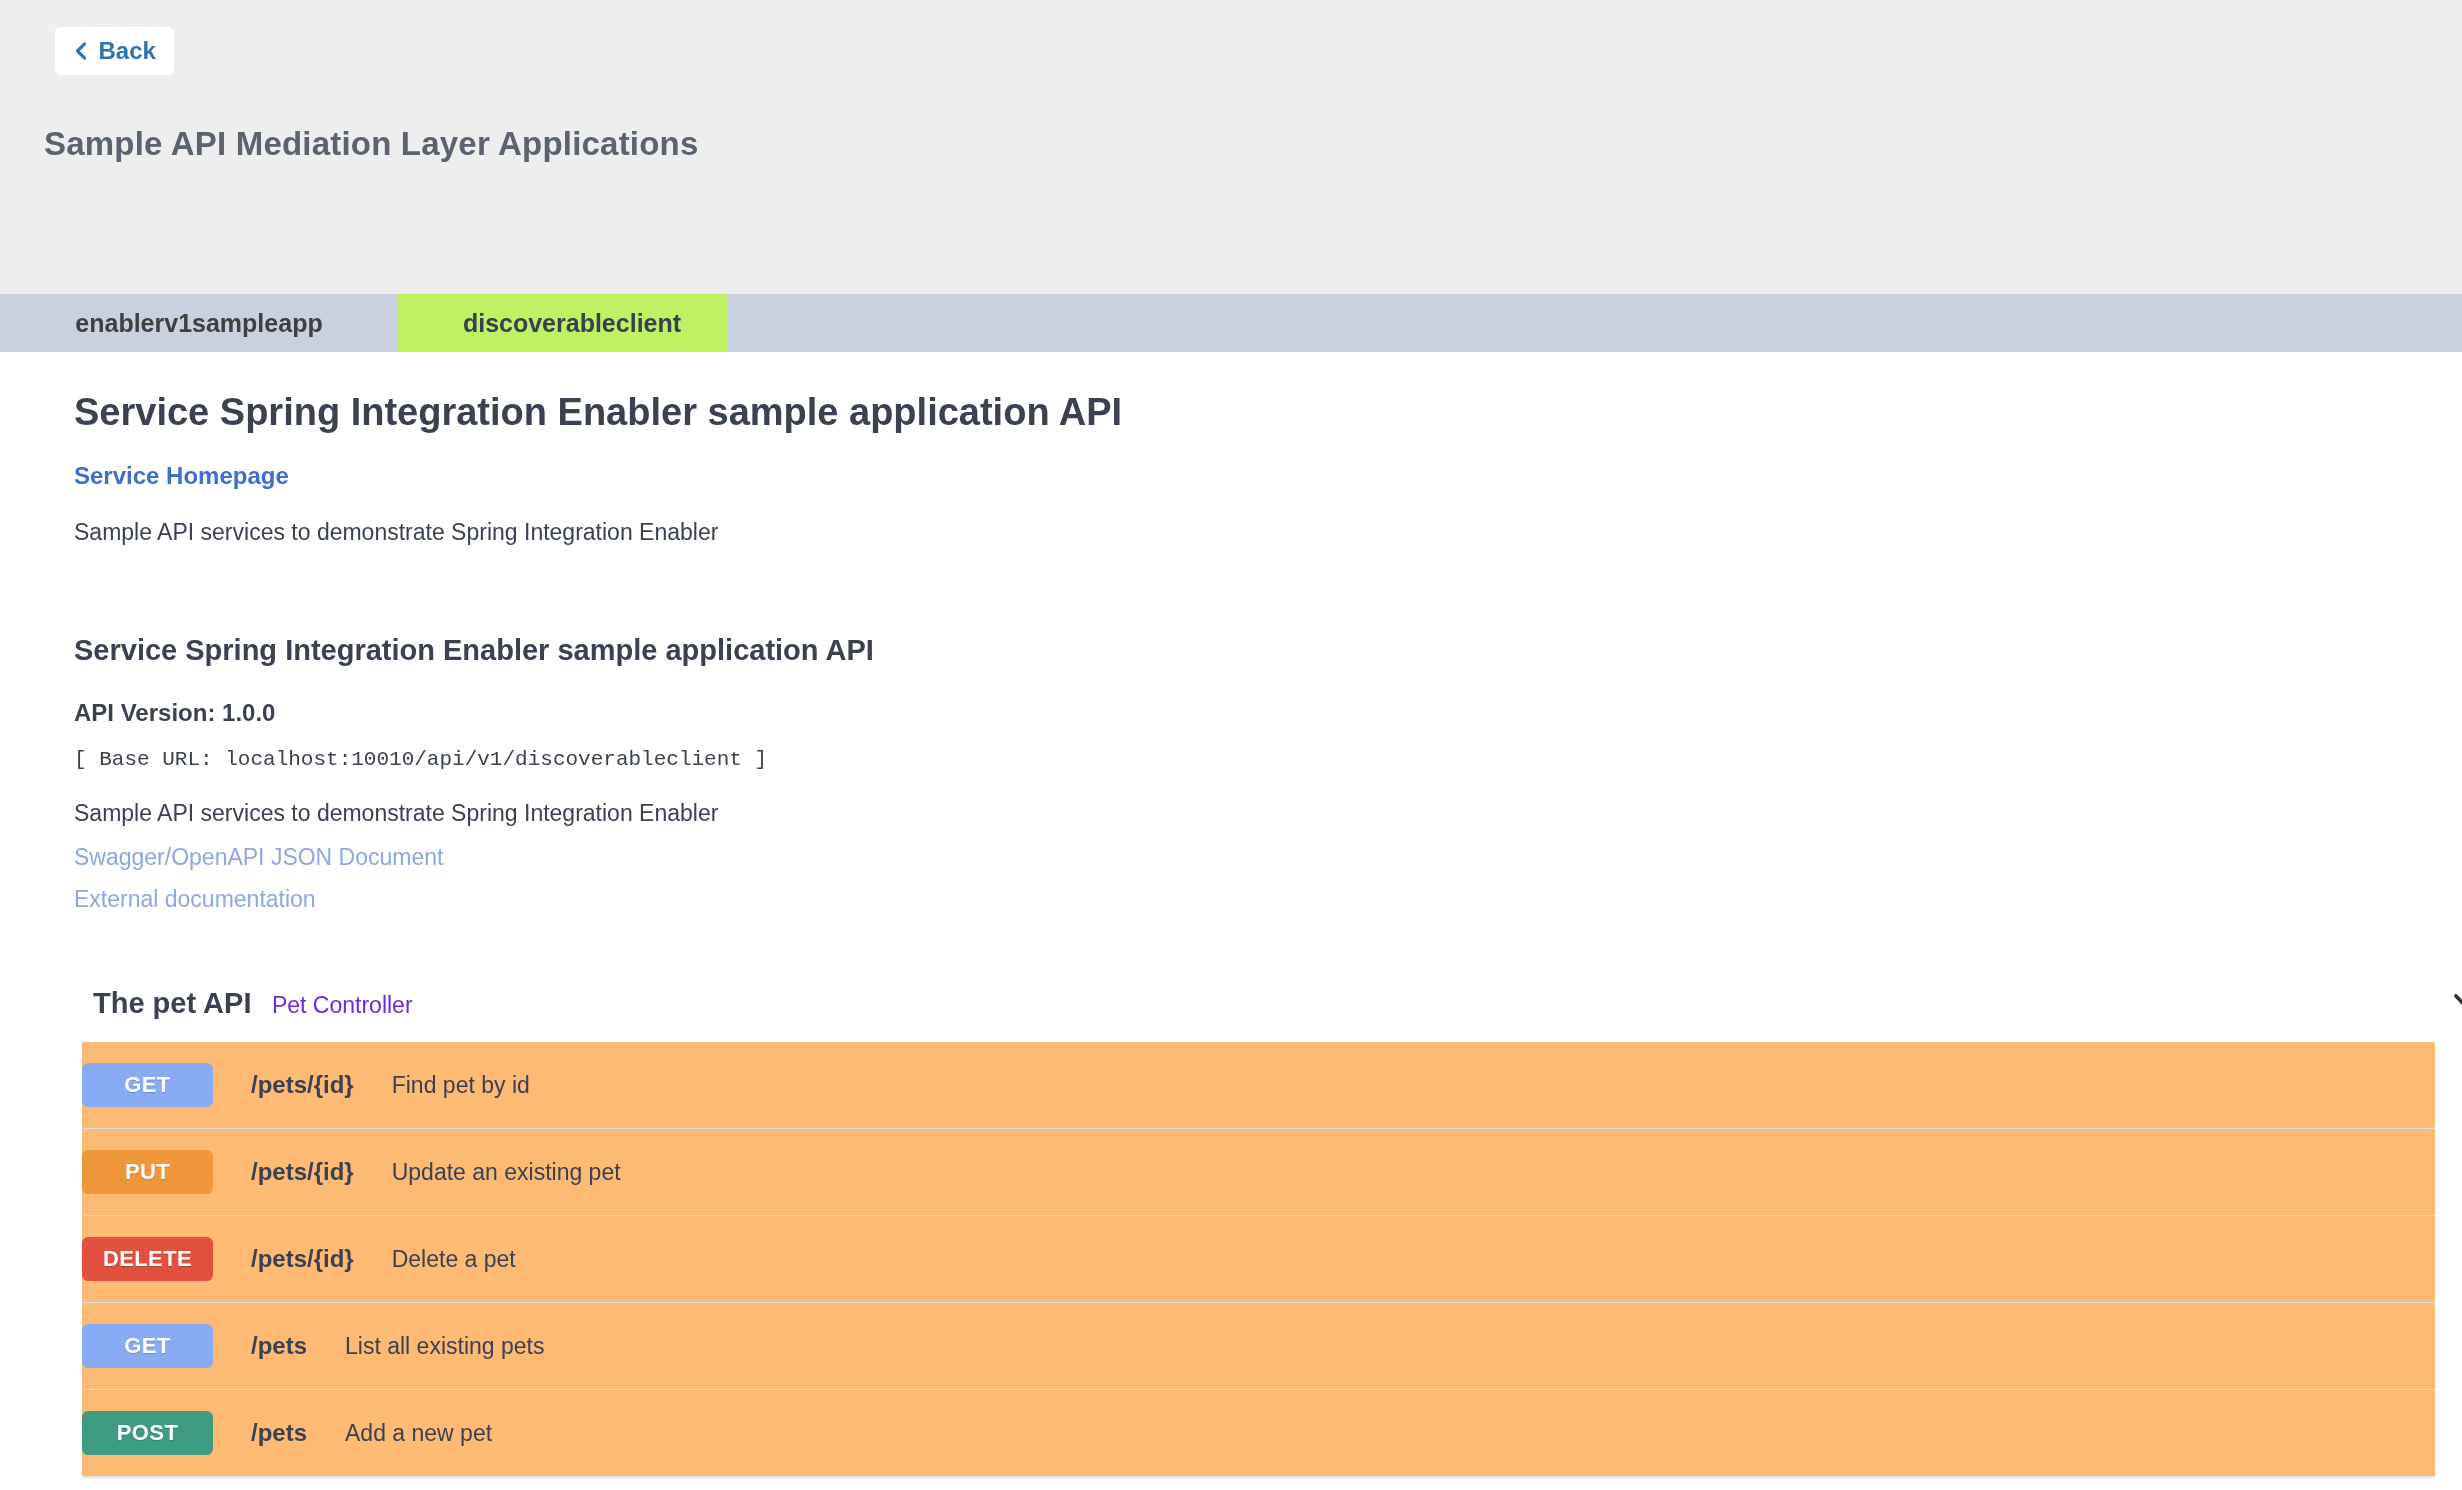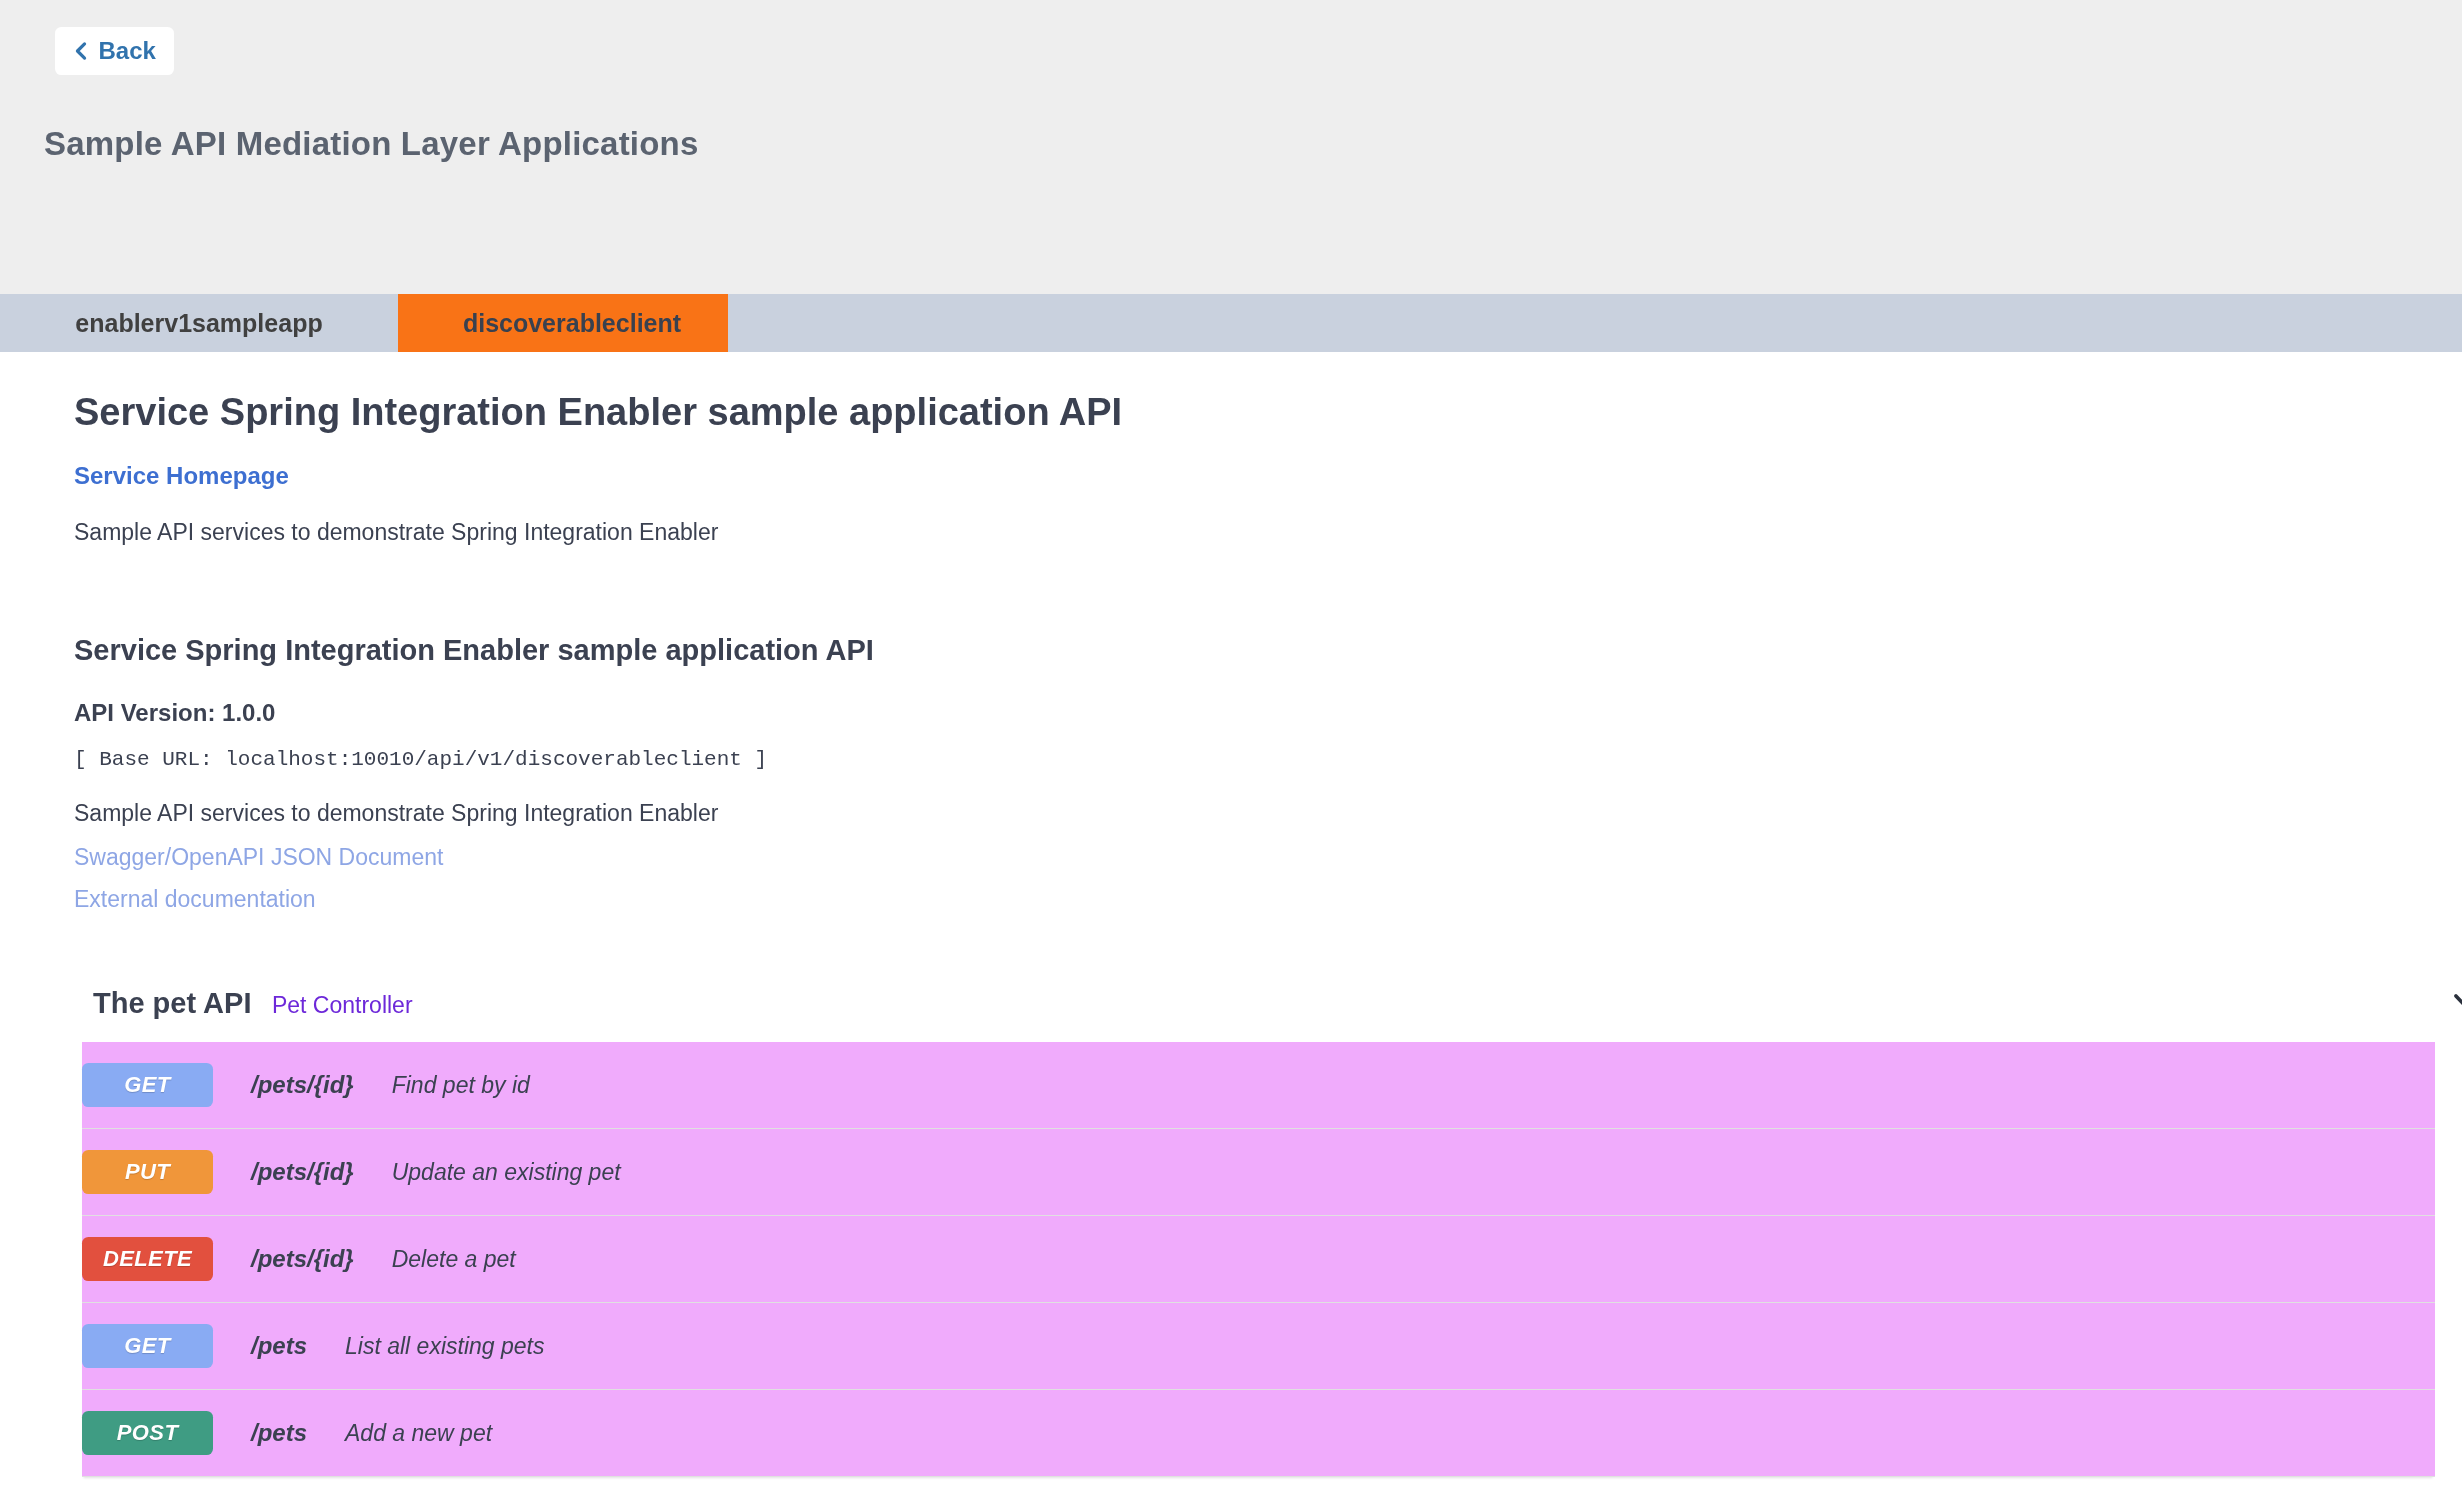--- a/index.html
+++ b/index.html
@@ -59,21 +59,21 @@
     align-items: center;
     justify-content: center;
     font-size: 25px;
     font-weight: 700;
     color: #404040;
     cursor: pointer;
   }
   .tab-1 { width: 398px; }
   .tab-2 { width: 330px; }
   .tab.active {
-    background: #f97316;
+    background: #bef264;
     color: #39414f;
     padding-left: 18px;
   }
 
   
   .service-title {
     margin: 39px 0 0 74px;
     font-size: 38px;
     font-weight: 700;
     color: #3b4151;
@@ -154,22 +154,21 @@
   .ops {
     margin: 22px 27px 0 82px;
   }
   .op-row {
     height: 87px;
     display: flex;
     align-items: center;
     border-bottom: 1.6px solid #e0e0e0;
     box-shadow: 0 2.4px 2.4px -1.6px rgba(0,0,0,0.12);
     cursor: pointer;
-    background: #f0abfc;
-    font-style: italic;
+    background: #fdba74;
   }
   .method-badge {
     width: 131px;
     height: 44px;
     border-radius: 6.3px;
     display: flex;
     align-items: center;
     justify-content: center;
     color: #ffffff;
     font-size: 22px;

